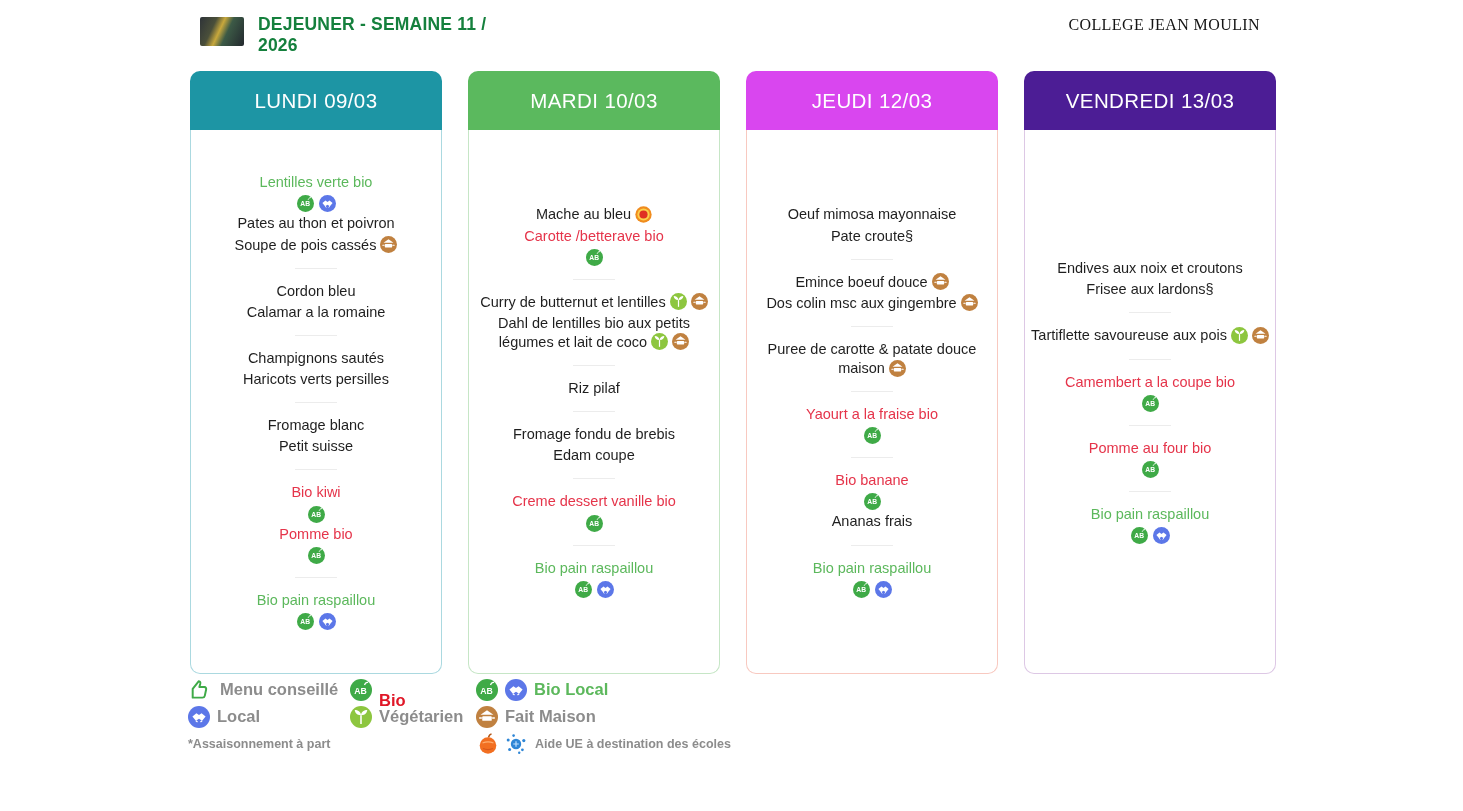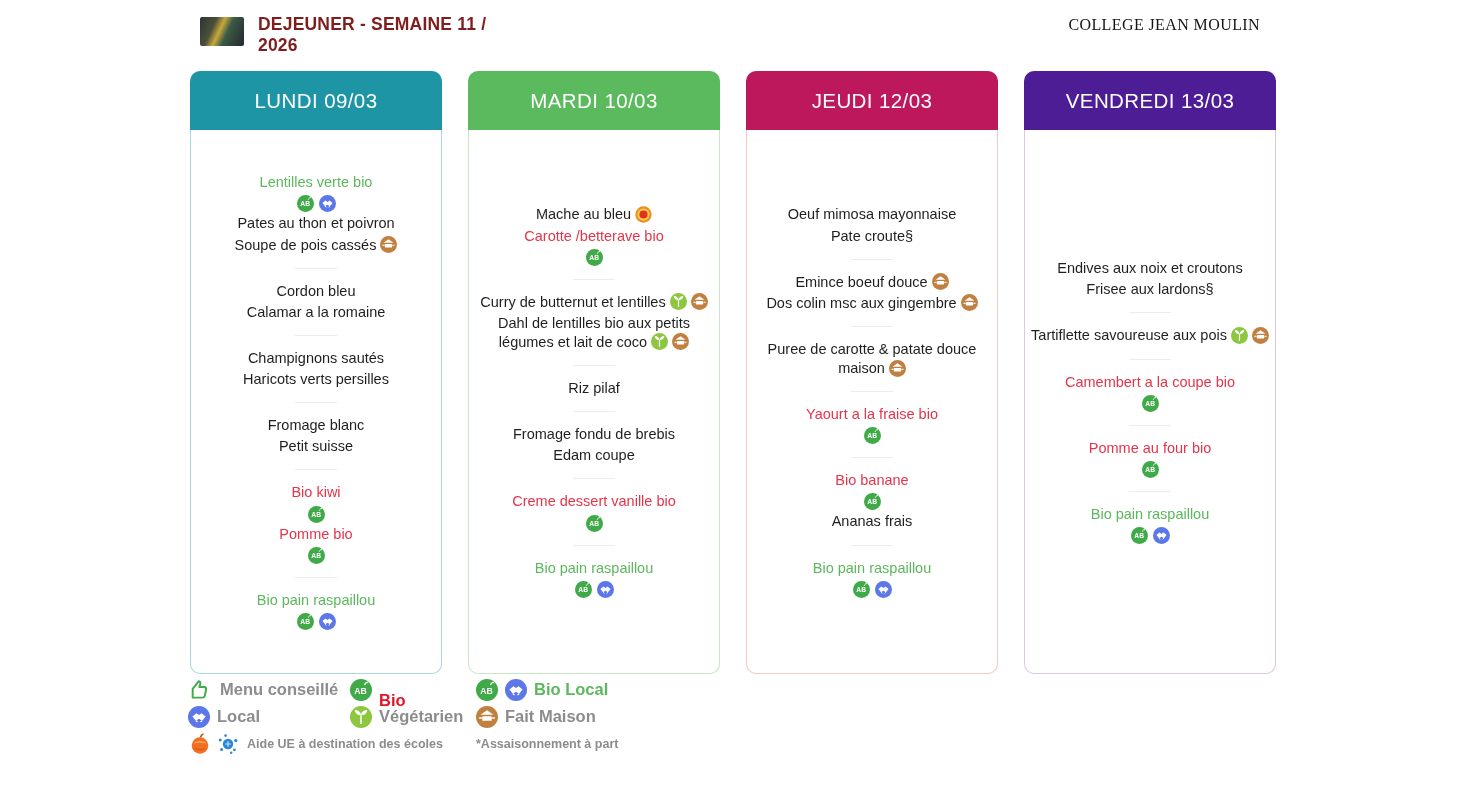--- a/index.html
+++ b/index.html
@@ -4,21 +4,21 @@
 <style>
   html,body{margin:0;padding:0;background:#fff;}
   body{width:1463px;height:811px;position:relative;overflow:hidden;
        font-family:"Liberation Sans",sans-serif;}
 
   
   #school-logo{position:absolute;left:200px;top:17px;width:44px;height:29px;
     background:linear-gradient(115deg,#2e3338 0%,#4a4f3a 30%,#c8a83c 45%,#3c5a46 60%,#23282e 100%);
     border-radius:2px;}
   #page-title{position:absolute;left:258px;top:14px;width:245px;
-    font-size:17.5px;font-weight:bold;color:#7f1d1d;line-height:1.22;letter-spacing:.2px;}
+    font-size:17.5px;font-weight:bold;color:#15803d;line-height:1.22;letter-spacing:.2px;}
   #school-name{position:absolute;right:203px;top:16px;
     font-family:"Liberation Serif",serif;font-size:16px;color:#141414;letter-spacing:.4px;}
 
   
   #columns{position:absolute;left:190px;top:71px;display:flex;gap:26px;}
   .column{width:252px;height:603px;display:flex;flex-direction:column;}
   .col-header{height:59px;flex:0 0 59px;border-radius:10px 10px 0 0;
     display:flex;align-items:center;justify-content:center;
     color:#fff;font-size:20.5px;letter-spacing:.4px;}
   .col-body{flex:1;border:1px solid #ccc;border-top:none;border-radius:0 0 10px 10px;
@@ -202,21 +202,21 @@
               <span class="icon"><svg width="17" height="17" viewBox="0 0 24 24">
                   <circle cx="12" cy="12" r="12" fill="#5c77e8"></circle>
                   <path d="M4.8 11.4 L9.2 7.8 L12 9.8 L14.8 7.8 L19.2 11.4 L15.4 16 L12 13.8 L8.6 16 Z" fill="#fff"></path>
                   <path d="M8.6 16 L10.4 17.4 M15.4 16 L13.6 17.4" stroke="#fff" stroke-width="1.4"></path>
                 </svg></span>
             </div></div>
         </div>
       </div>
     </section>
     <section class="column">
-      <div class="col-header" style="background: #be185d;">JEUDI 12/03</div>
+      <div class="col-header" style="background: #d946ef;">JEUDI 12/03</div>
       <div class="col-body" style="border-color: rgb(248, 201, 192);">
         <div class="group">
           <div class="item"><span class="lbl c-black">Oeuf mimosa mayonnaise</span></div>
           <div class="item"><span class="lbl c-black">Pate croute§</span></div>
         </div>
         <div class="sep"></div>
         <div class="group">
           <div class="item"><span class="lbl c-black">Emince boeuf douce</span><span class="icon inl"><svg width="17" height="17" viewBox="0 0 24 24">
                 <circle cx="12" cy="12" r="12" fill="#c08140"></circle>
                 <polygon points="12,4.5 19,9.6 5,9.6" fill="#fff"></polygon>
@@ -392,20 +392,23 @@
             <circle cx="12" cy="12" r="12" fill="#c08140"></circle>
             <polygon points="12,4.5 19,9.6 5,9.6" fill="#fff"></polygon>
             <rect x="6.8" y="11.2" width="10.4" height="5" rx="1" fill="#fff"></rect>
             <rect x="3.2" y="12.2" width="3.4" height="1.7" rx=".8" fill="#fff"></rect>
             <rect x="17.4" y="12.2" width="3.4" height="1.7" rx=".8" fill="#fff"></rect>
           </svg></span>
         <span>Fait Maison</span>
       </div>
     </div>
   <div id="legend-row3">
+    <div class="leg-cell">
+      <span class="leg-small">*Assaisonnement à part</span>
+    </div>
     <div class="leg-cell">
       <span id="aide-icons" class="pairicons">
           <span class="icon"><svg width="24" height="24" viewBox="0 0 24 24">
               <path d="M12.5 5.5 q.8 -3 3 -3.4" stroke="#b35413" stroke-width="1.5" fill="none"></path>
               <circle cx="12" cy="13.5" r="8.3" fill="#f26f21"></circle>
               <path d="M6.5 11 q5.5 -2.4 11 0" stroke="#ffb070" stroke-width="1.3" fill="none"></path>
               <path d="M7 16.5 q5 2.2 10 0" stroke="#d9571a" stroke-width="1.3" fill="none"></path>
             </svg></span>
           <span class="icon"><svg width="24" height="24" viewBox="0 0 24 24" fill="#2e86d6">
               <circle cx="12" cy="12" r="5.2"></circle>
@@ -413,17 +416,14 @@
               <circle cx="19.8" cy="8.6" r="1.6"></circle>
               <circle cx="5.6" cy="17.6" r="1.5"></circle>
               <circle cx="18.4" cy="17.8" r="1.4"></circle>
               <circle cx="9.6" cy="3.6" r="1.3"></circle>
               <circle cx="15.2" cy="20.8" r="1.2"></circle>
               <path d="M9.2 12 h5.6 M12 9.2 v5.6" stroke="#bfe0ff" stroke-width="1.2"></path>
             </svg></span>
         </span>
       <span class="leg-small">Aide UE à destination des écoles</span>
     </div>
-    <div class="leg-cell">
-      <span class="leg-small">*Assaisonnement à part</span>
-    </div>
   </div>
 </div>
 
 </body></html>

